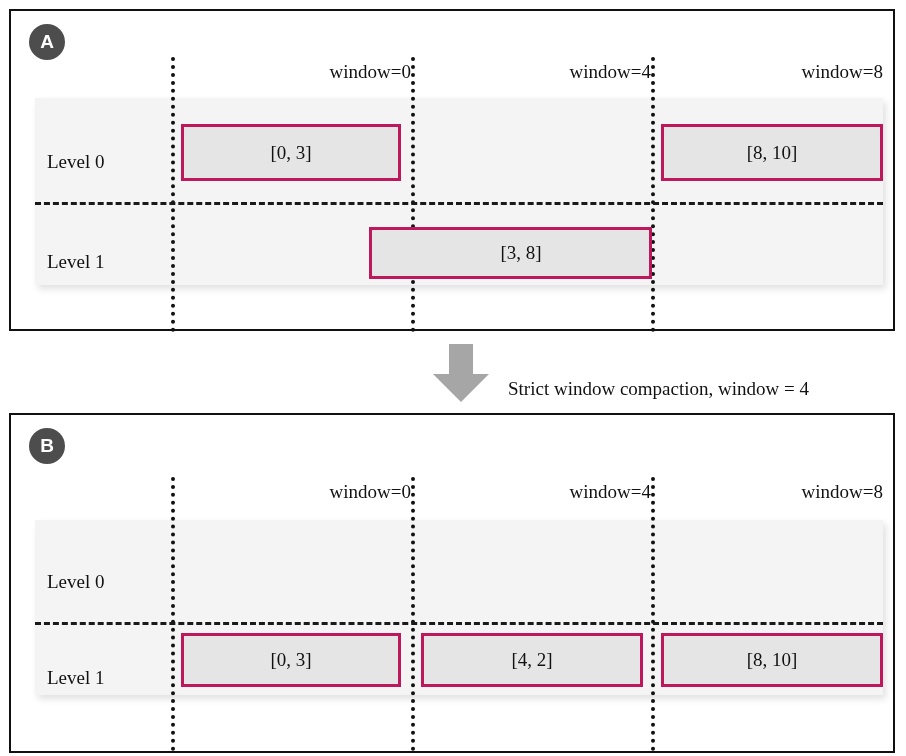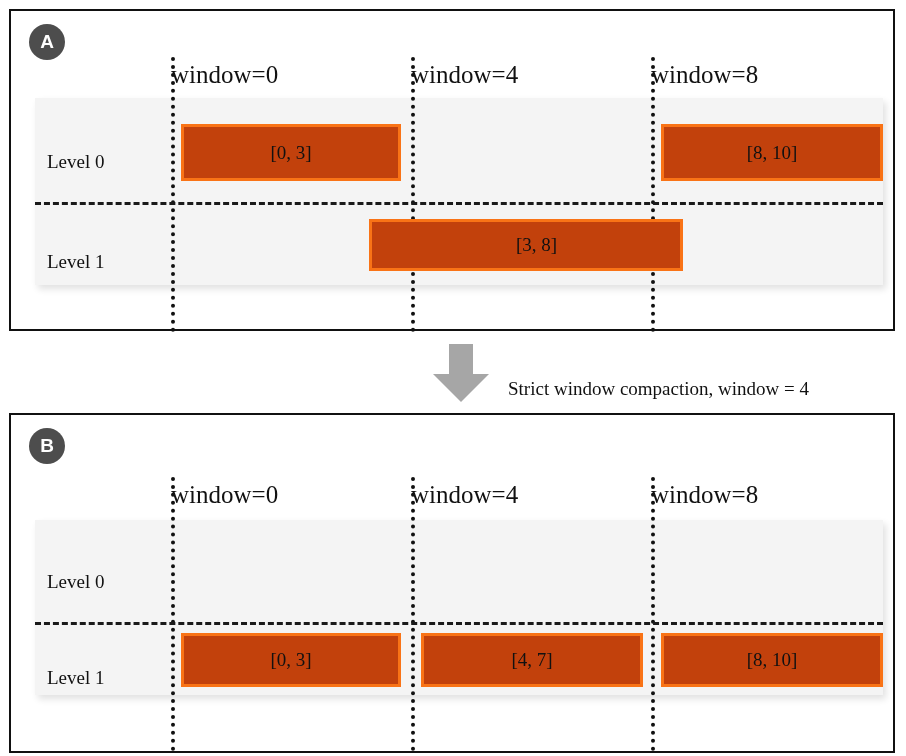--- a/index.html
+++ b/index.html
@@ -33,43 +33,43 @@
   
   .vline{position:absolute;width:0;border-left:4px dotted #111;}
   #pa-v0{left:160px;top:46px;height:275px;}
   #pa-v1{left:400px;top:46px;height:275px;}
   #pa-v2{left:640px;top:46px;height:275px;}
   #pb-v0{left:160px;top:62px;height:274px;}
   #pb-v1{left:400px;top:62px;height:274px;}
   #pb-v2{left:640px;top:62px;height:274px;}
 
   
-  .wlabel{position:absolute;font-size:25px;text-align:left;}
+  .wlabel{position:absolute;font-size:19px;text-align:right;}
   #pa-w0{left:160px;top:50px;width:240px;}
   #pa-w1{left:400px;top:50px;width:240px;}
   #pa-w2{left:640px;top:50px;width:232px;}
   #pb-w0{left:160px;top:66px;width:240px;}
   #pb-w1{left:400px;top:66px;width:240px;}
   #pb-w2{left:640px;top:66px;width:232px;}
 
   
   .rlabel{position:absolute;font-size:19px;left:36px;width:120px;font-family:Liberation Serif, serif;}
   #pa-l0{top:140px;}
   #pa-l1{top:240px;}
   #pb-l0{top:156px;}
   #pb-l1{top:252px;}
 
   
-  .ibox{position:absolute;border:3px solid #f97316;background:#c2410c;
+  .ibox{position:absolute;border:3px solid #be185d;background:#e5e5e5;
         display:flex;align-items:center;justify-content:center;
         font-size:19px;box-sizing:border-box;}
 
   #pa-b0{left:170px;top:113px;width:220px;height:57px;}
   #pa-b1{left:650px;top:113px;width:222px;height:57px;}
-  #pa-b2{left:358px;top:208px;width:314px;height:52px;padding-left:21px;}
+  #pa-b2{left:358px;top:216px;width:283px;height:52px;padding-left:21px;}
 
   #pb-b0{left:170px;top:218px;width:220px;height:54px;}
   #pb-b1{left:410px;top:218px;width:222px;height:54px;}
   #pb-b2{left:650px;top:218px;width:222px;height:54px;}
 
   
   #arrow-wrap{position:absolute;left:429px;top:344px;width:64px;height:58px;}
   #arrow-wrap svg{display:block;}
   #transition-caption{position:absolute;left:508px;top:360px;font-size:19px;
        white-space:nowrap;margin-top:18px;}
@@ -121,15 +121,15 @@
   <div class="wlabel" id="pb-w0">window=0</div>
   <div class="wlabel" id="pb-w1">window=4</div>
   <div class="wlabel" id="pb-w2">window=8</div>
 
   <div class="level-divider" id="divider-b"></div>
 
   <div class="rlabel" id="pb-l0">Level 0</div>
   <div class="rlabel" id="pb-l1">Level 1</div>
 
   <div class="ibox" id="pb-b0">[0, 3]</div>
-  <div class="ibox" id="pb-b1">[4, 7]</div>
+  <div class="ibox" id="pb-b1">[4, 2]</div>
   <div class="ibox" id="pb-b2">[8, 10]</div>
 </div>
 
 </body></html>

